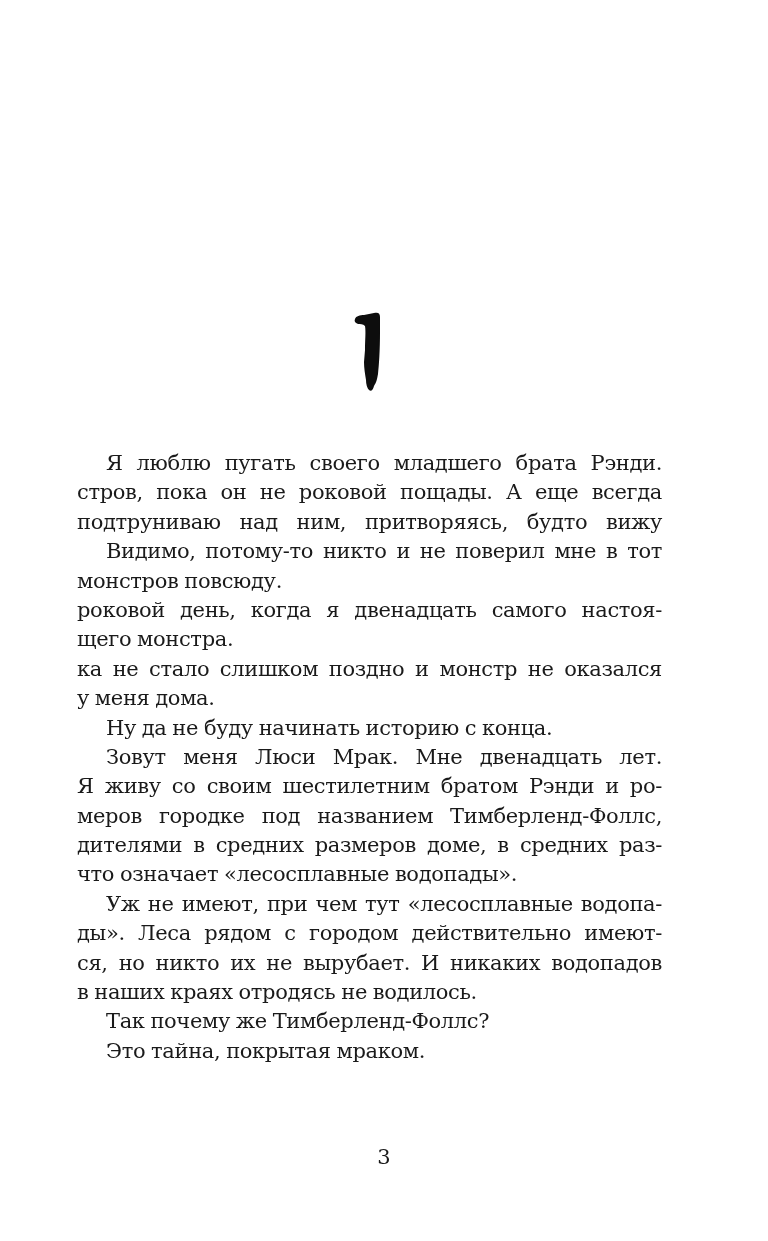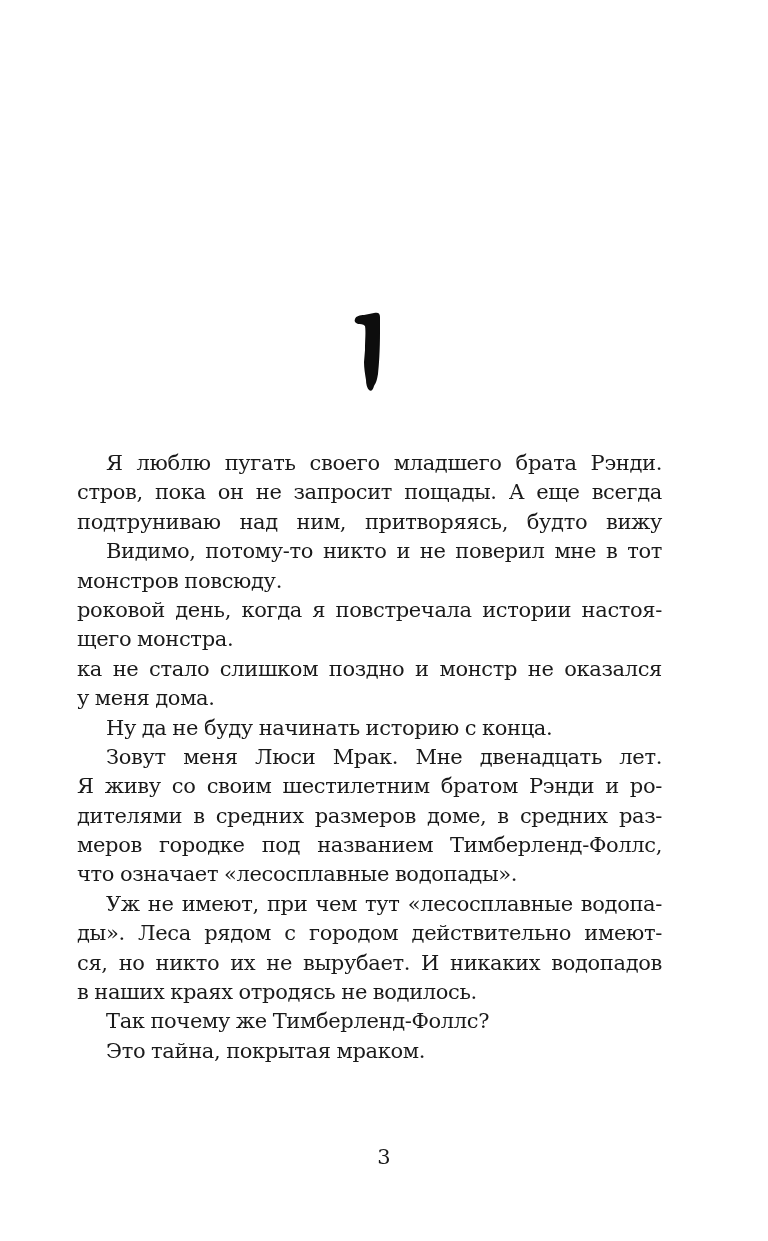--- a/index.html
+++ b/index.html
@@ -74,37 +74,37 @@
   <div class="chapter-number">
     <svg viewBox="0 0 36 84" xmlns="http://www.w3.org/2000/svg">
       <path d="M3 9 C4 6 8 5 12 5 L22 3 C26 2 28 3 28 7 L28 22 C28 40 27 55 26 64 C25 70 24 73 22 76 C21 80 19 82 17 80 C15 78 14 74 14 70 C13 64 12 58 12 52 L13 40 C13 30 14 22 13 16 C11 14 8 14 6 14 C3 13 2 11 3 9 Z" fill="#0d0d0d"></path>
     </svg>
     <span class="sr">1</span>
   </div>
 
   <div class="body-text">
 
     <span class="line indent">Я люблю пугать своего младшего брата Рэнди.</span>
-    <span class="line">стров, пока он не запросит пощады. А еще всегда</span>
+    <span class="line">стров, пока он не роковой пощады. А еще всегда</span>
     <span class="line">подтруниваю над ним, притворяясь, будто вижу</span>
     <span class="line indent">Видимо, потому-то никто и не поверил мне в тот</span>
 
     <span class="line last">монстров повсюду.</span>
-    <span class="line">роковой день, когда я повстречала истории настоя-</span>
+    <span class="line">роковой день, когда я двенадцать самого настоя-</span>
     <span class="line last">щего монстра.</span>
 
     <span class="line">ка не стало слишком поздно и монстр не оказался</span>
     <span class="line last">у меня дома.</span>
 
     <span class="line indent last">Ну да не буду начинать историю с конца.</span>
 
     <span class="line indent">Зовут меня Люси Мрак. Мне двенадцать лет.</span>
     <span class="line">Я живу со своим шестилетним братом Рэнди и ро-</span>
+    <span class="line">меров городке под названием Тимберленд-Фоллс,</span>
     <span class="line">дителями в средних размеров доме, в средних раз-</span>
-    <span class="line">меров городке под названием Тимберленд-Фоллс,</span>
     <span class="line last">что означает «лесосплавные водопады».</span>
 
     <span class="line indent">Уж не имеют, при чем тут «лесосплавные водопа-</span>
     <span class="line">ды». Леса рядом с городом действительно имеют-</span>
     <span class="line">ся, но никто их не вырубает. И никаких водопадов</span>
     <span class="line last">в наших краях отродясь не водилось.</span>
 
     <span class="line indent last">Так почему же Тимберленд-Фоллс?</span>
 
     <span class="line indent last">Это тайна, покрытая мраком.</span>

